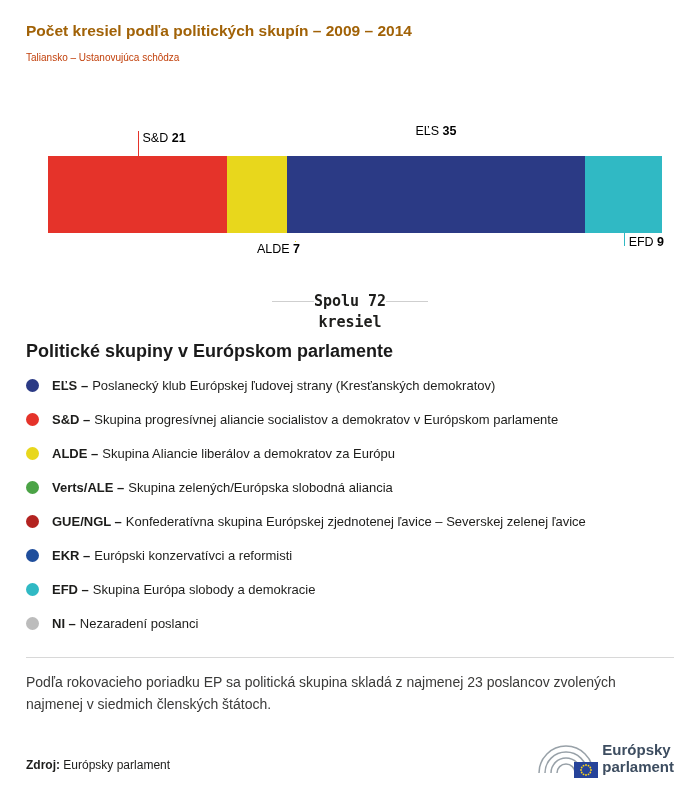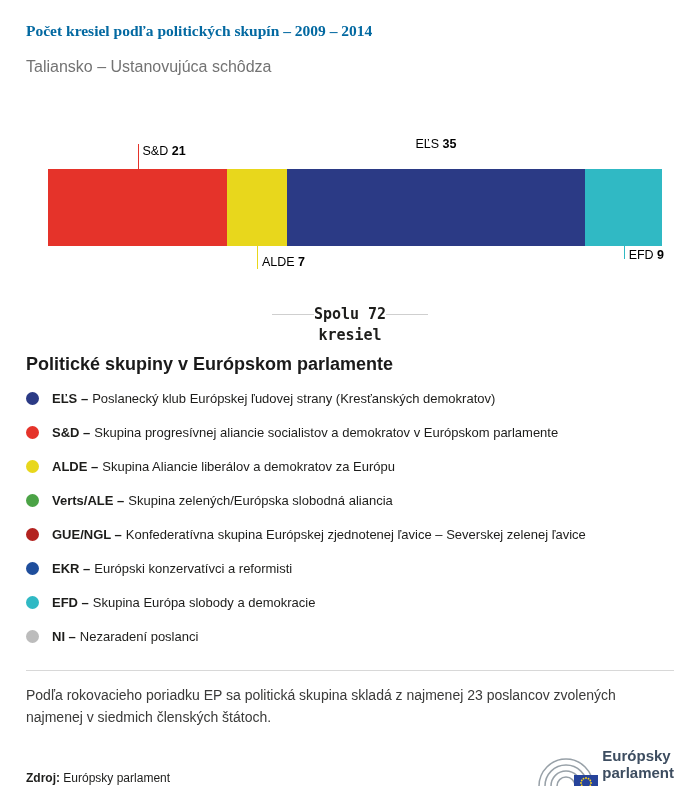--- a/index.html
+++ b/index.html
@@ -4,35 +4,35 @@
 <style>
   * { box-sizing: border-box; margin: 0; padding: 0; }
   html, body { background: #ffffff; }
   body {
     width: 700px; min-height: 786px;
     font-family: "Liberation Sans", sans-serif;
     color: #1d1d1b;
   }
   .page { padding: 22px 26px 12px 26px; }
 
-  .title { font-size: 15.5px; font-weight: 700; color: #0369a1; font-family: Liberation Serif, serif; }
-  .subtitle { font-size: 16px; font-weight: 400; color: #737373; margin-top: 18px; }
+  .title { font-size: 15.5px; font-weight: 700; color: #a16207; }
+  .subtitle { font-size: 10px; font-weight: 400; color: #c2410c; margin-top: 12px; }
 
   
   .chart { position: relative; height: 177px; margin: 38px 12px 0 22px; }
   .stacked-bar { position: absolute; left: 0; right: 0; top: 55px; height: 77px; display: flex; }
   .stacked-bar > div { height: 100%; }
 
   .bar-label { position: absolute; display: flex; white-space: nowrap; font-size: 12.5px; color: #000; }
   .bar-label .tick { width: 1px; flex: 0 0 1px; margin-right: 4px; }
   .bar-label b { font-weight: 700; }
   .lbl-above-far { bottom: 122px; align-items: flex-start; }
   .lbl-above-far .tick { height: 25px; }
   .lbl-above { bottom: 140px; transform: translateX(-50%); }
-  .lbl-below-far { top: 132px; align-items: flex-end; }
+  .lbl-below-far { top: 140px; align-items: flex-end; flex-direction: column; }
   .lbl-below-far .tick { height: 23px; }
   .lbl-below { top: 132px; align-items: flex-start; }
   .lbl-below .tick { height: 13px; }
   .lbl-below .bl-text { margin-top: 2px; }
 
   
   .total-block { margin-top: 14px; text-align: center;
     font-family: "DejaVu Sans Mono", monospace; font-weight: 700; font-size: 15px; color: #1d1d1b; }
   .total-row { display: flex; align-items: center; justify-content: center; gap: 0; }
   .total-rule { width: 42px; height: 1px; background: #cfcfcf; }
@@ -46,21 +46,21 @@
   .legend-name { font-weight: 700; margin-right: 4px; }
   .legend-desc { font-weight: 400; }
 
   
   .divider { height: 1px; background: #d8d8d8; margin-top: 26px; }
   .footnote { margin-top: 13px; font-size: 14px; line-height: 1.6; color: #3a3a39; max-width: 648px; }
 
   .bottom-row { margin-top: 18px; display: flex; justify-content: space-between; align-items: flex-end; }
   .source { font-size: 12px; margin-bottom: 10px; }
   .source b { font-weight: 700; }
-  .ep-logo { display: flex; align-items: flex-start; gap: 0; }
+  .ep-logo { display: flex; align-items: center; gap: 0; }
   .ep-logo-text { font-size: 15px; font-weight: 700; color: #3d4d60; line-height: 1.15; }
 </style>
 </head>
 <body>
 
 <div class="page">
 
   <h1 class="title">Počet kresiel podľa politických skupín – 2009 – 2014</h1>
   <div class="subtitle">Taliansko – Ustanovujúca schôdza</div>
 

